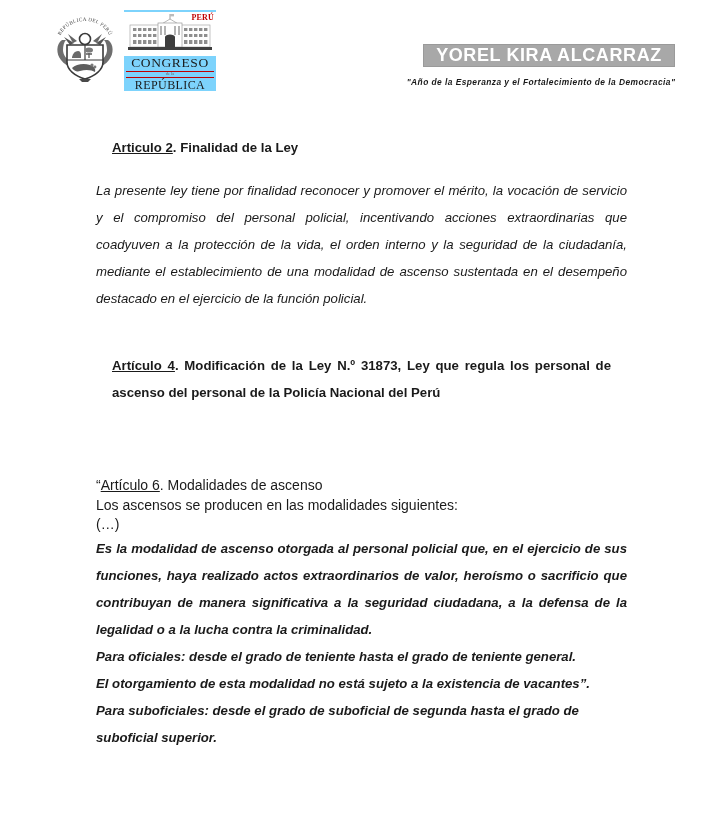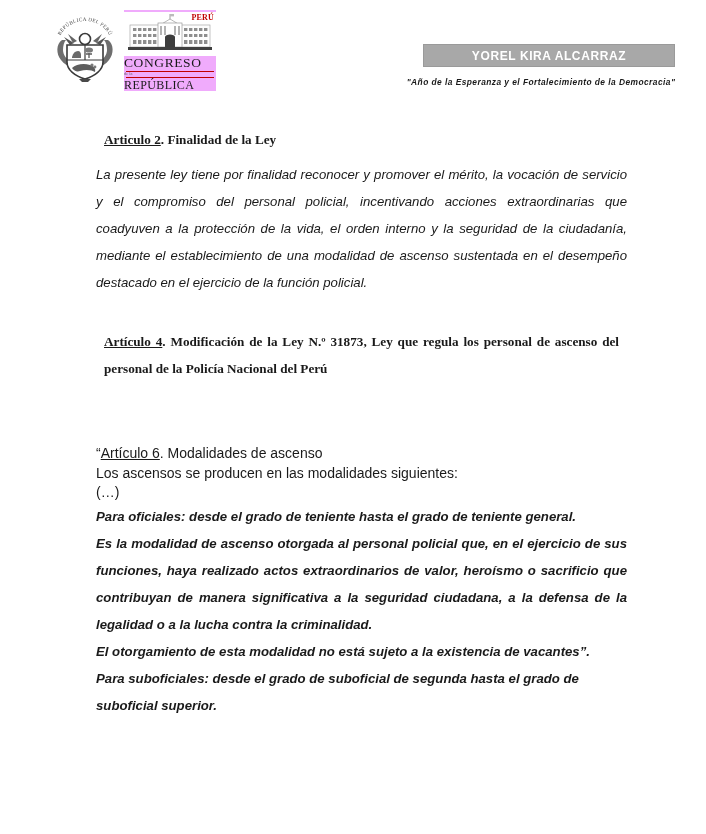--- a/index.html
+++ b/index.html
@@ -49,39 +49,40 @@
     font-family: "Liberation Serif", serif;
     font-size: 5.2px;
     letter-spacing: 0.3px;
     fill: #4a4a4a;
   }
 
   
   .congreso-logo {
     width: 92px;
     border: 0;
-    background: #f0abfc;
+    background: #7dd3fc;
     padding-top: 2px;
   }
   .congreso-top {
     position: relative;
     height: 44px;
     background: #ffffff;
   }
   .peru-tag {
     position: absolute;
     right: 2px;
     top: 1px;
     font-family: "Liberation Serif", serif;
     font-size: 8px;
     font-weight: bold;
     color: #c00000;
     letter-spacing: 0.2px;
   }
   .congreso-wordmark {
+    text-align: center;
     line-height: 1;
   }
   .cw-line {
     display: block;
     height: 1px;
     background: #c00000;
     margin: 1px 2px;
   }
   .cw-congreso {
     font-family: "Liberation Serif", serif;
@@ -114,21 +115,21 @@
     height: 23px;
     background: #a8a8a8;
     border: 1px solid #9a9a9a;
     box-sizing: border-box;
     display: flex;
     align-items: center;
     justify-content: center;
   }
   .name-banner-text {
     color: #ffffff;
-    font-size: 12px;
+    font-size: 18px;
     font-weight: bold;
     letter-spacing: 0.6px;
     white-space: nowrap;
   }
   .slogan {
     position: absolute;
     left: 391px;
     top: 77px;
     width: 300px;
     text-align: center;
@@ -146,22 +147,21 @@
     left: 96px;
     top: 118px;
     width: 531px;
   }
 
   .heading {
     font-size: 13.2px;
     font-weight: bold;
     line-height: 27px;
     text-align: left;
-    margin: 8px;
-    font-family: Liberation Serif, serif;
+    margin: 16px;
   }
   .heading.justified {
     text-align: justify;
     text-align-last: left;
   }
   .u { text-decoration: underline; }
 
   .para {
     font-size: 13.2px;
     line-height: 27px;
@@ -346,20 +346,20 @@
 
   <div class="gap-lg"></div>
 
   <p class="tight"><span>“</span><span class="u">Artículo 6</span><span>. Modalidades de ascenso</span></p>
 
   <p class="tight">Los ascensos se producen en las modalidades siguientes:</p>
 
   <p class="tight">(…)</p>
 
 
+  <p class="bi">Es la modalidad  de ascenso otorgada al personal policial que, en el ejercicio de sus funciones, haya realizado actos extraordinarios de valor, heroísmo o sacrificio que contribuyan de manera significativa a la seguridad ciudadana, a la defensa de la legalidad o a la lucha contra la criminalidad.</p>
+
   <p class="bi left">Para oficiales: desde el grado de teniente hasta el grado de teniente general.</p>
-
-  <p class="bi">Es la modalidad  de ascenso otorgada al personal policial que, en el ejercicio de sus funciones, haya realizado actos extraordinarios de valor, heroísmo o sacrificio que contribuyan de manera significativa a la seguridad ciudadana, a la defensa de la legalidad o a la lucha contra la criminalidad.</p>
 
   <p class="bi">El otorgamiento de esta modalidad no está sujeto a la existencia de vacantes”.</p>
 
   <p class="bi left">Para suboficiales: desde el grado de suboficial de segunda hasta el grado de suboficial superior.</p>
 </div>
 
 </body></html>

